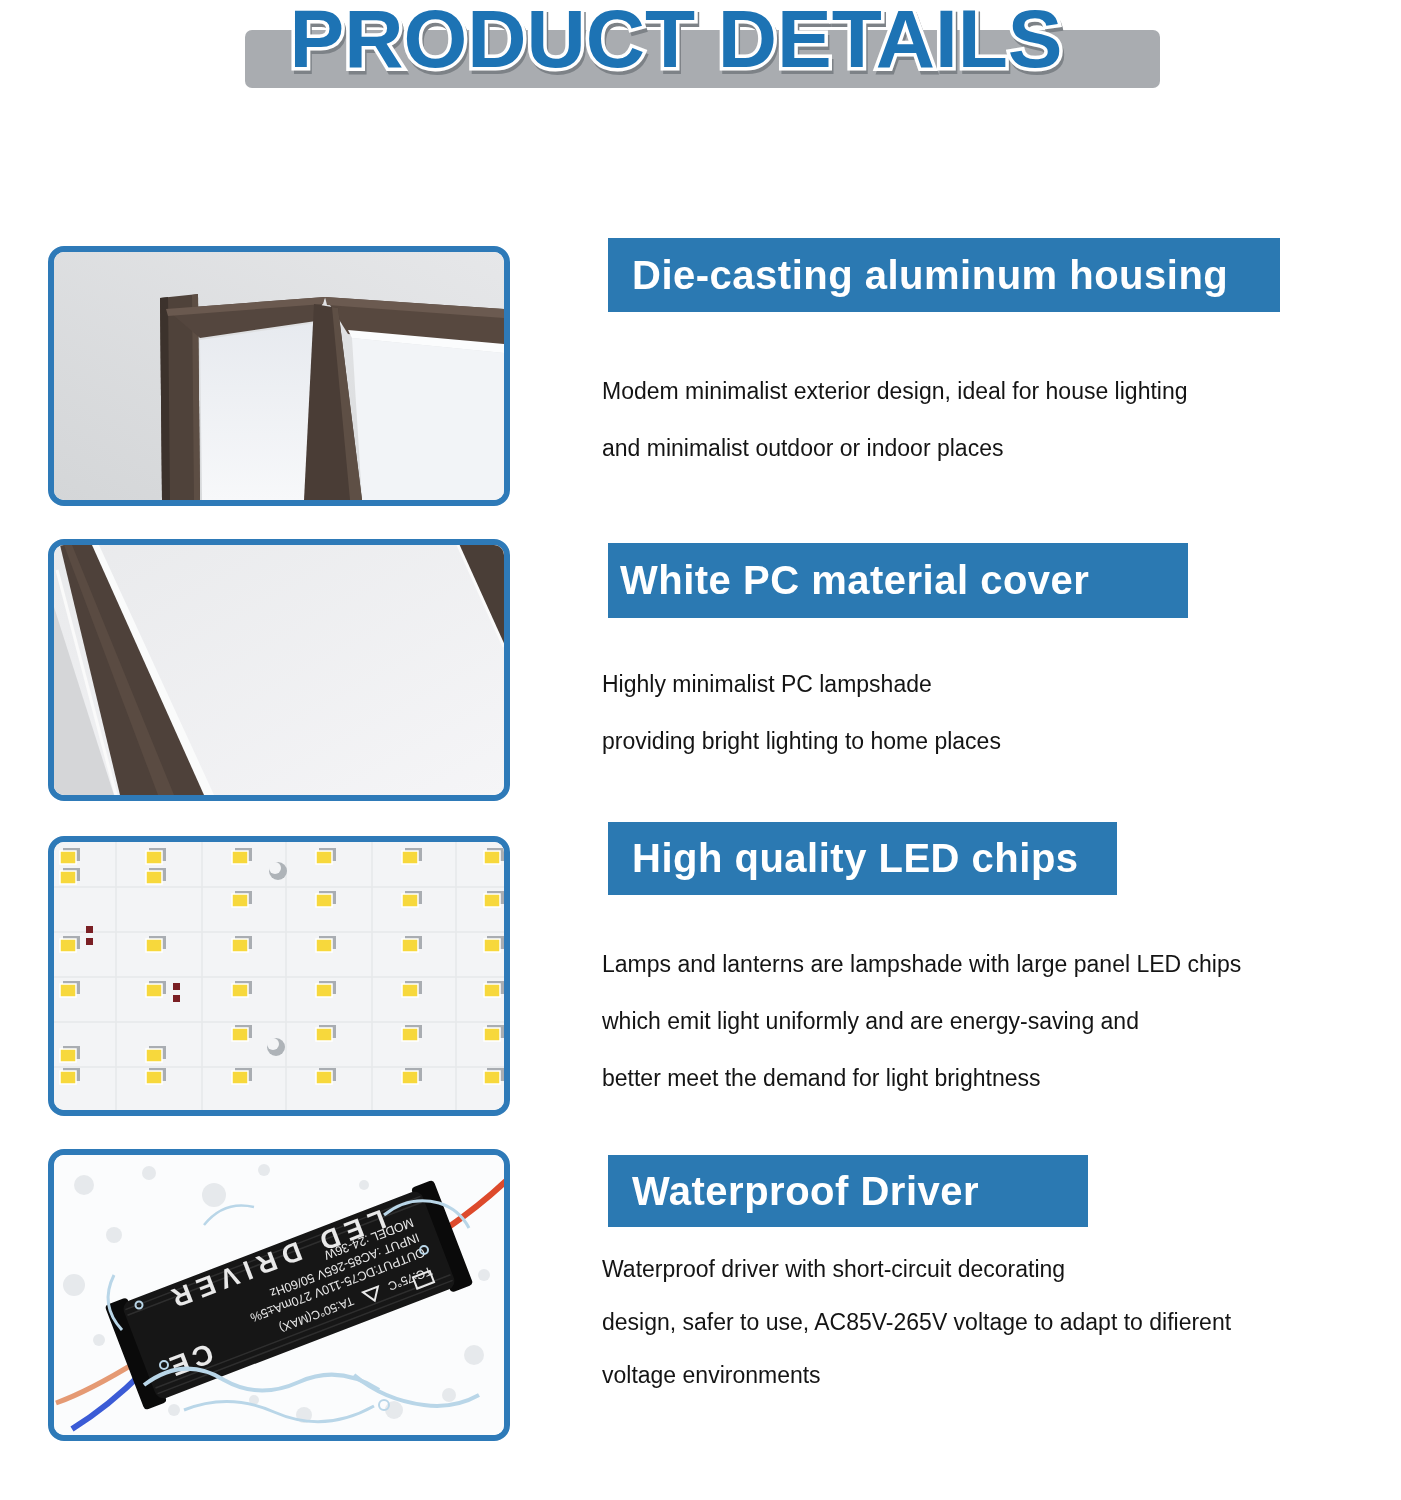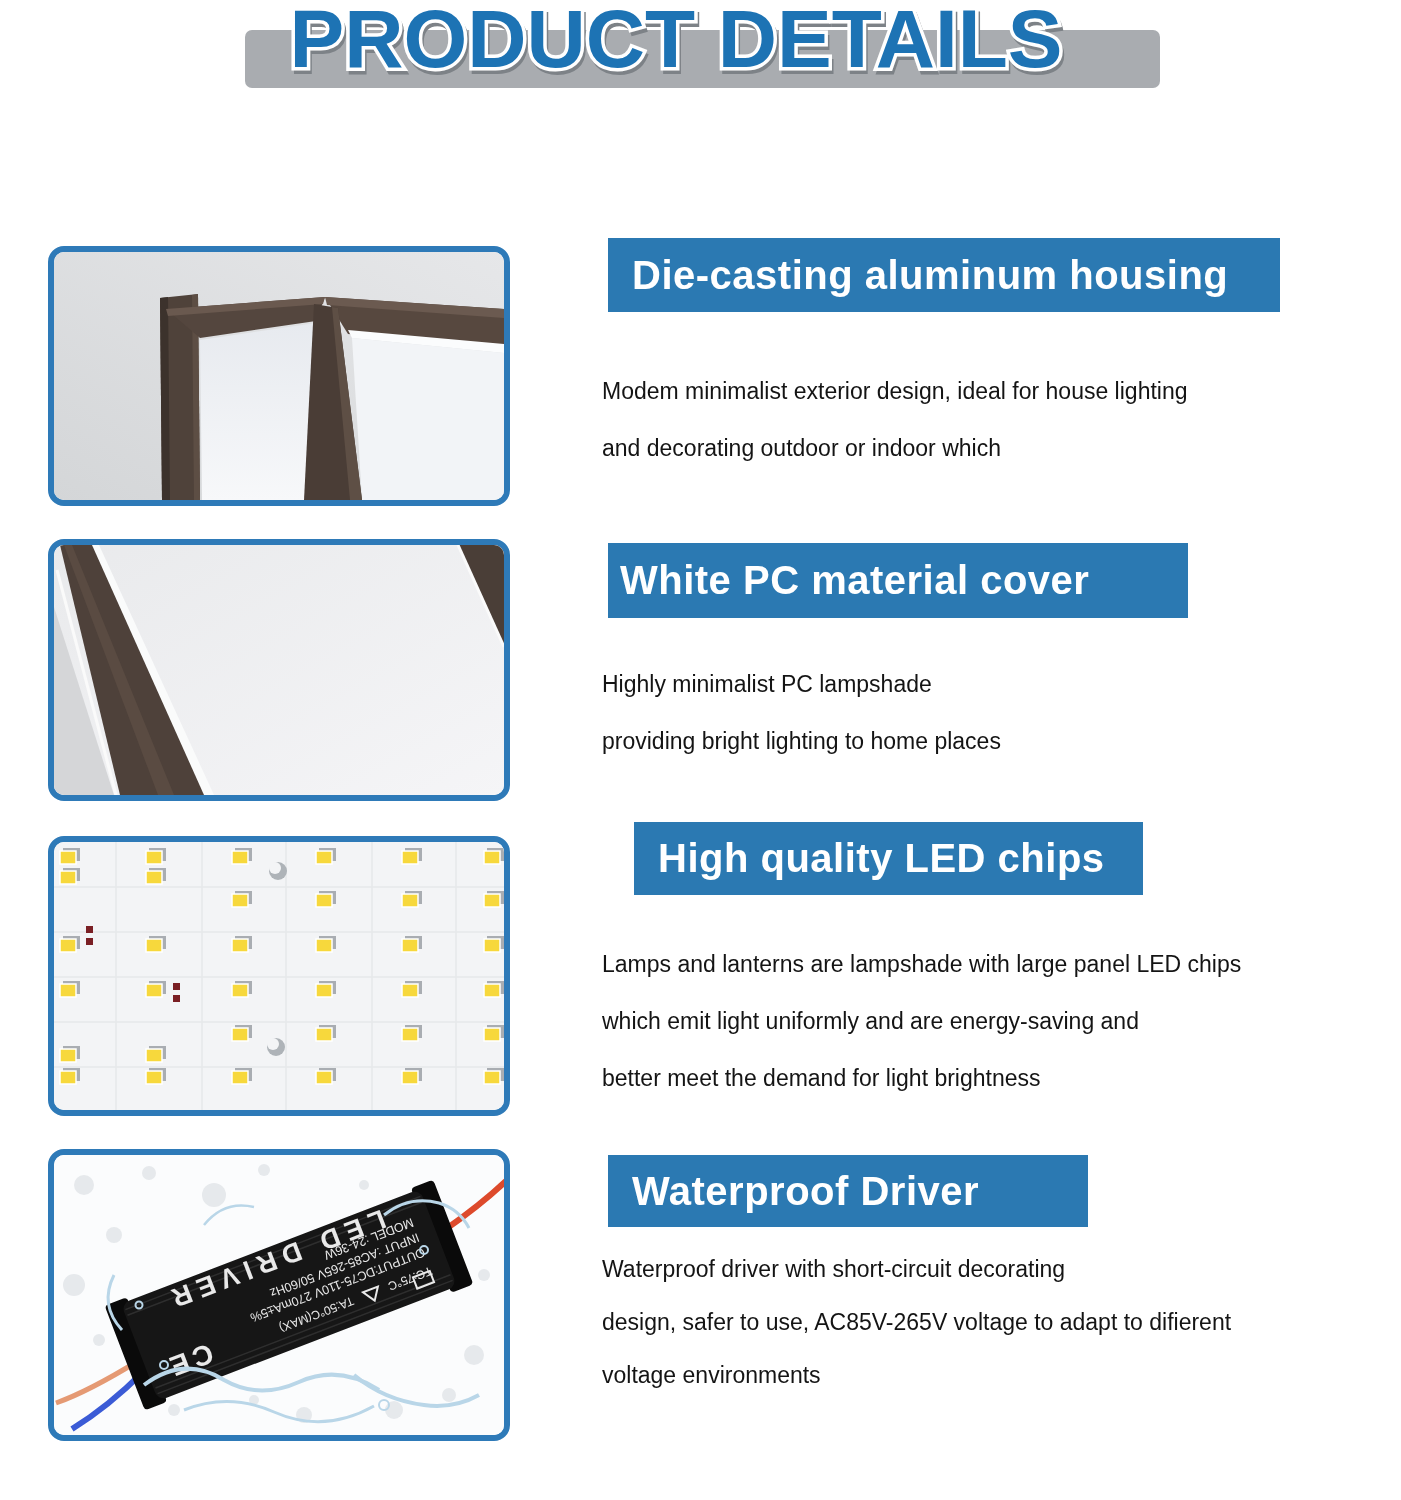--- a/index.html
+++ b/index.html
@@ -68,21 +68,21 @@
       <polygon points="294,78 450,92 450,101 298,86" fill="#fbfcfd"></polygon>
       <polygon points="298,86 450,101 450,248 308,248" fill="#f2f4f7"></polygon>
 
       <polygon points="260,52 284,56 308,248 250,248" fill="#4a3d36"></polygon>
       <polygon points="278,55 284,56 308,248 296,248" fill="#5e4f45"></polygon>
     </svg>
   </figure>
   <h2 class="banner" style="top:238px; width:672px; height:74px;">Die-casting aluminum housing</h2>
   <div class="body-text" style="top:355px;">
     <p>Modem minimalist exterior design, ideal for house lighting</p>
-    <p>and decorating outdoor or indoor which</p>
+    <p>and minimalist outdoor or indoor places</p>
   </div>
 
   <figure class="feature-image" style="top:523px; width:450px; height:250px;">
     <svg viewBox="0 0 450 250" width="450" height="250">
       <defs>
         <linearGradient id="bg2" x1="0" y1="0" x2="1" y2="1">
           <stop offset="0" stop-color="#e9eaec"></stop>
             <stop offset="1" stop-color="#f5f5f7"></stop>
         </linearGradient>
       </defs>
@@ -172,21 +172,21 @@
           <circle cx="219" cy="202" r="6" fill="#f3f4f6"></circle>
       </g>
       <g fill="#7a1f24">
         <rect x="32" y="84" width="7" height="7"></rect>
           <rect x="32" y="96" width="7" height="7"></rect>
         <rect x="119" y="141" width="7" height="7"></rect>
           <rect x="119" y="153" width="7" height="7"></rect>
       </g>
     </svg>
   </figure>
-  <h2 class="banner" style="top:822px; width:509px; height:73px;margin-left:26px;">High quality LED chips</h2>
+  <h2 class="banner" style="top:822px; width:509px; height:73px;">High quality LED chips</h2>
   <div class="body-text" style="top:928px;">
     <p>Lamps and lanterns are lampshade with large panel LED chips</p>
     <p>which emit light uniformly and are energy-saving and</p>
     <p>better meet the demand for light brightness</p>
   </div>
 
   <figure class="feature-image" style="top:1133px; width:450px; height:280px;">
     <svg viewBox="0 0 450 280" width="450" height="280">
       <rect x="0" y="0" width="450" height="280" fill="#fbfcfd"></rect>
       <g fill="#e6e9ec">

